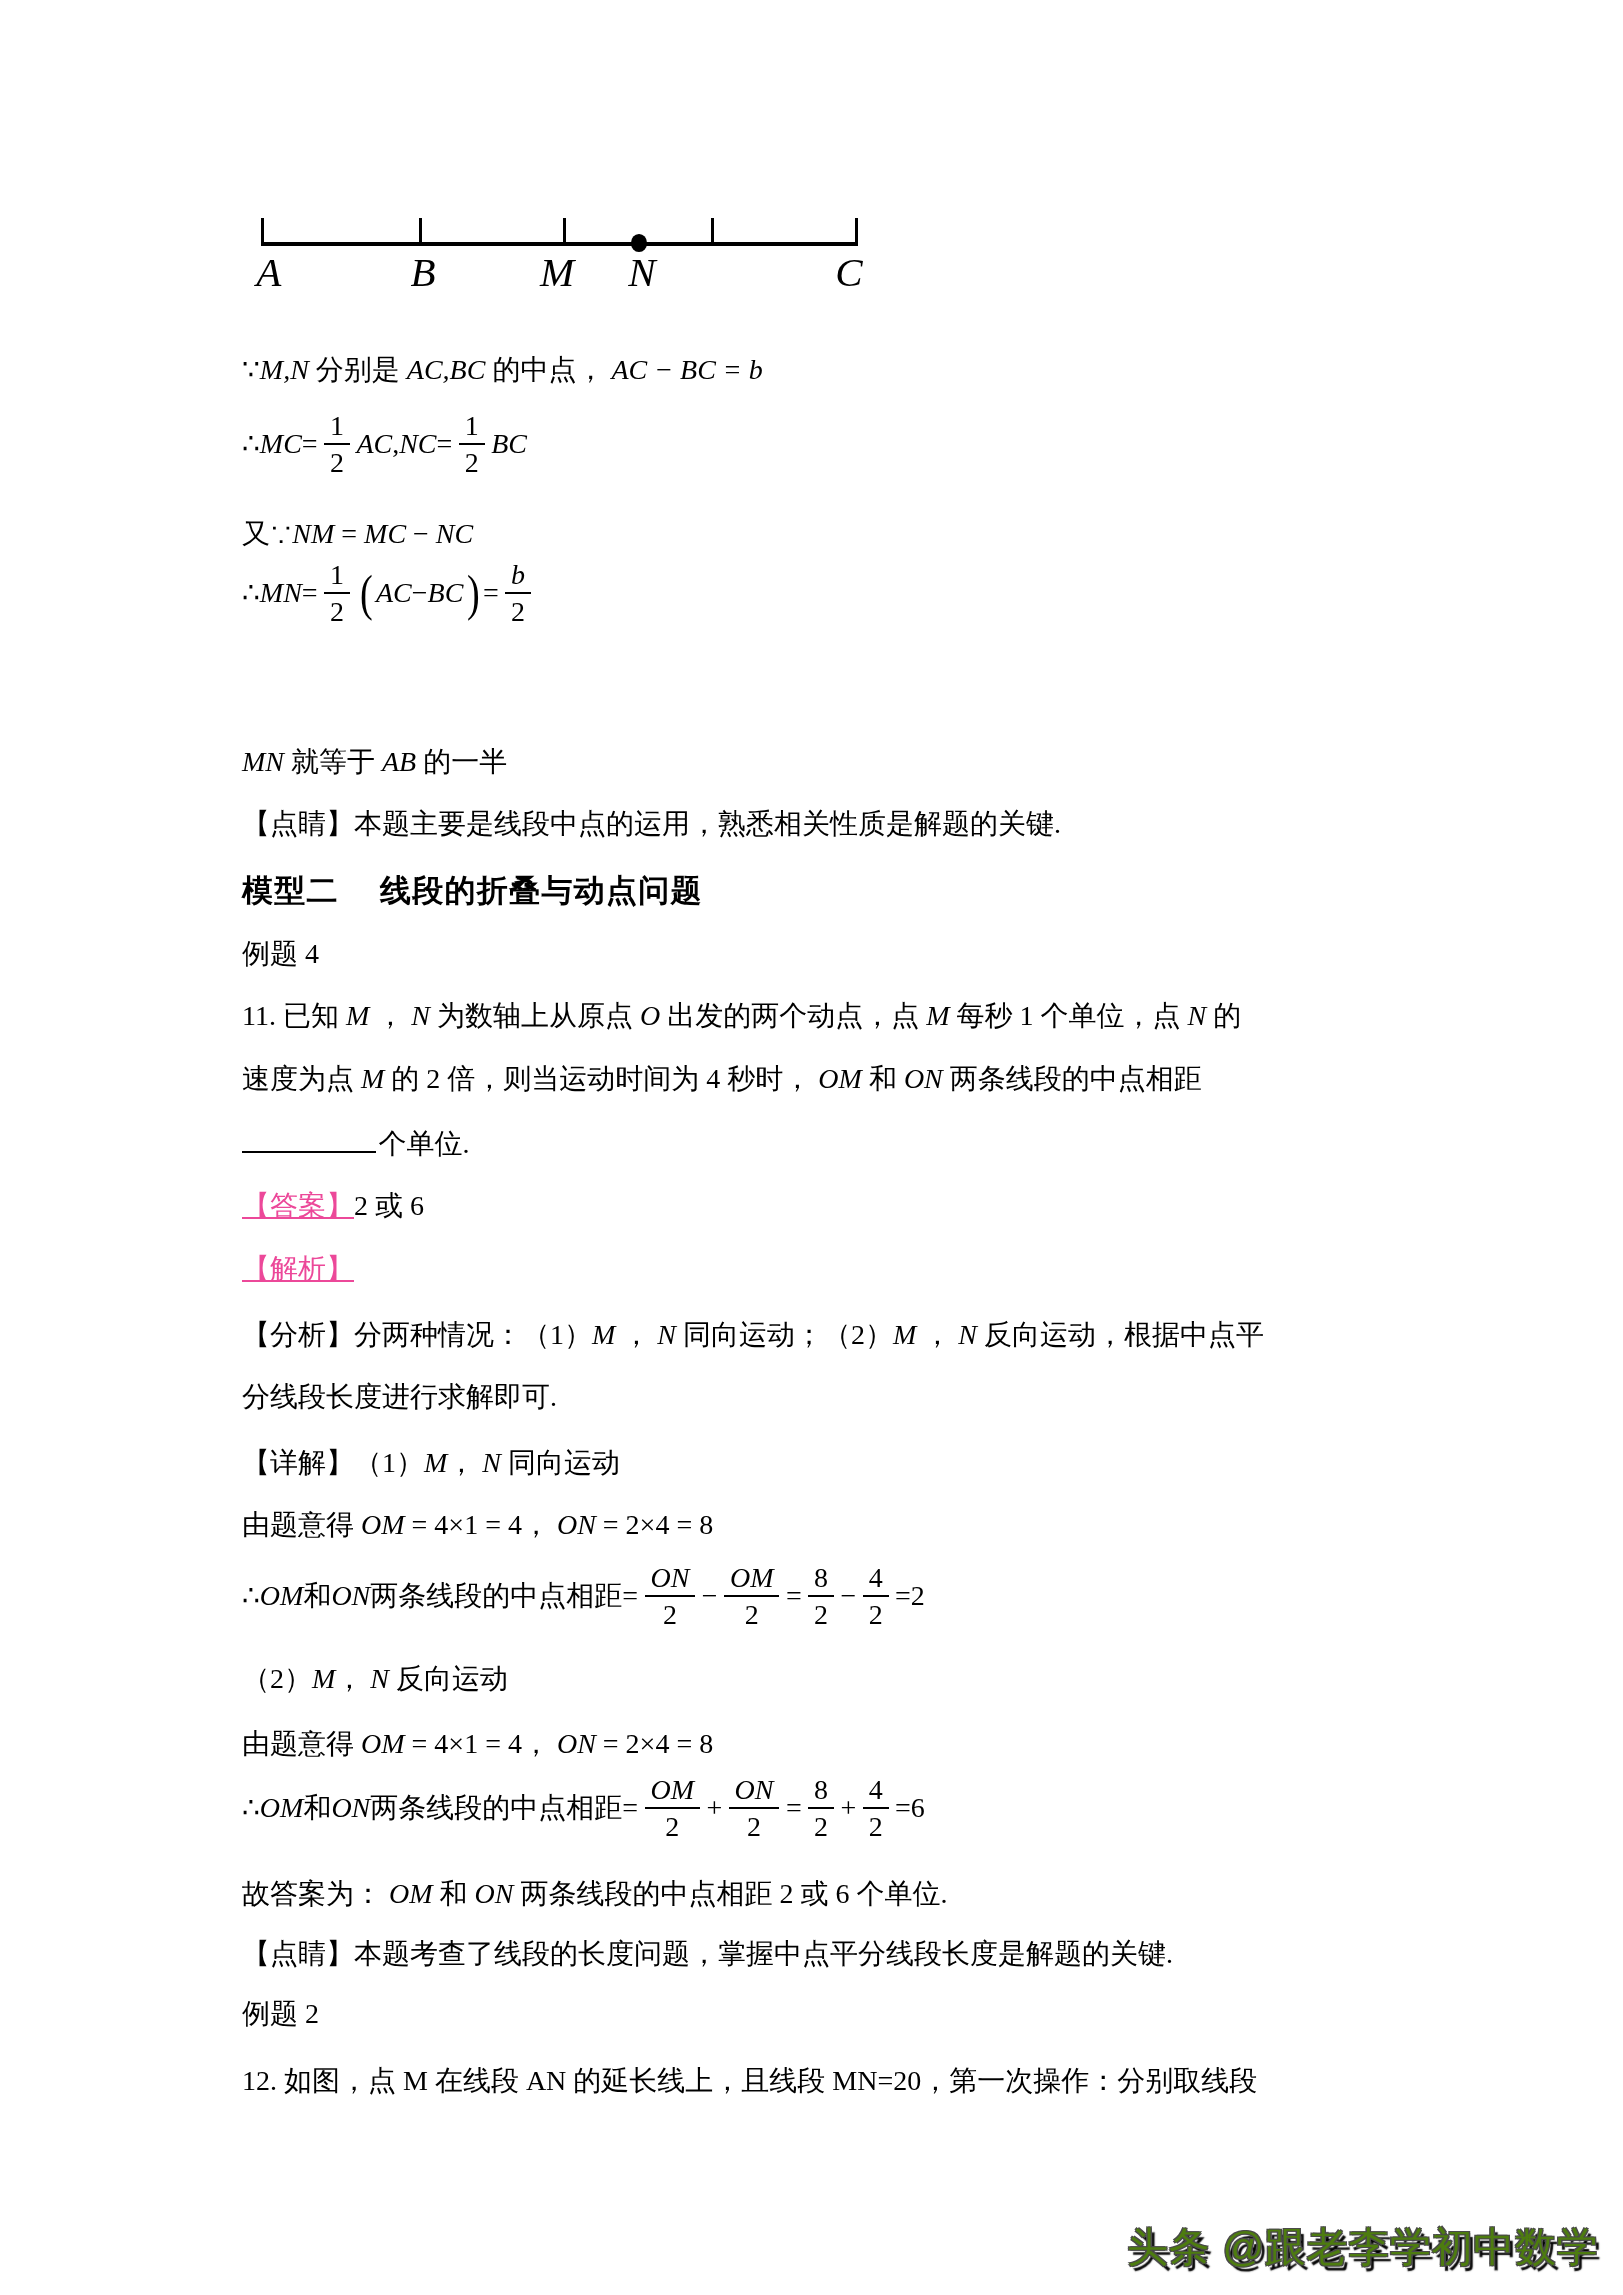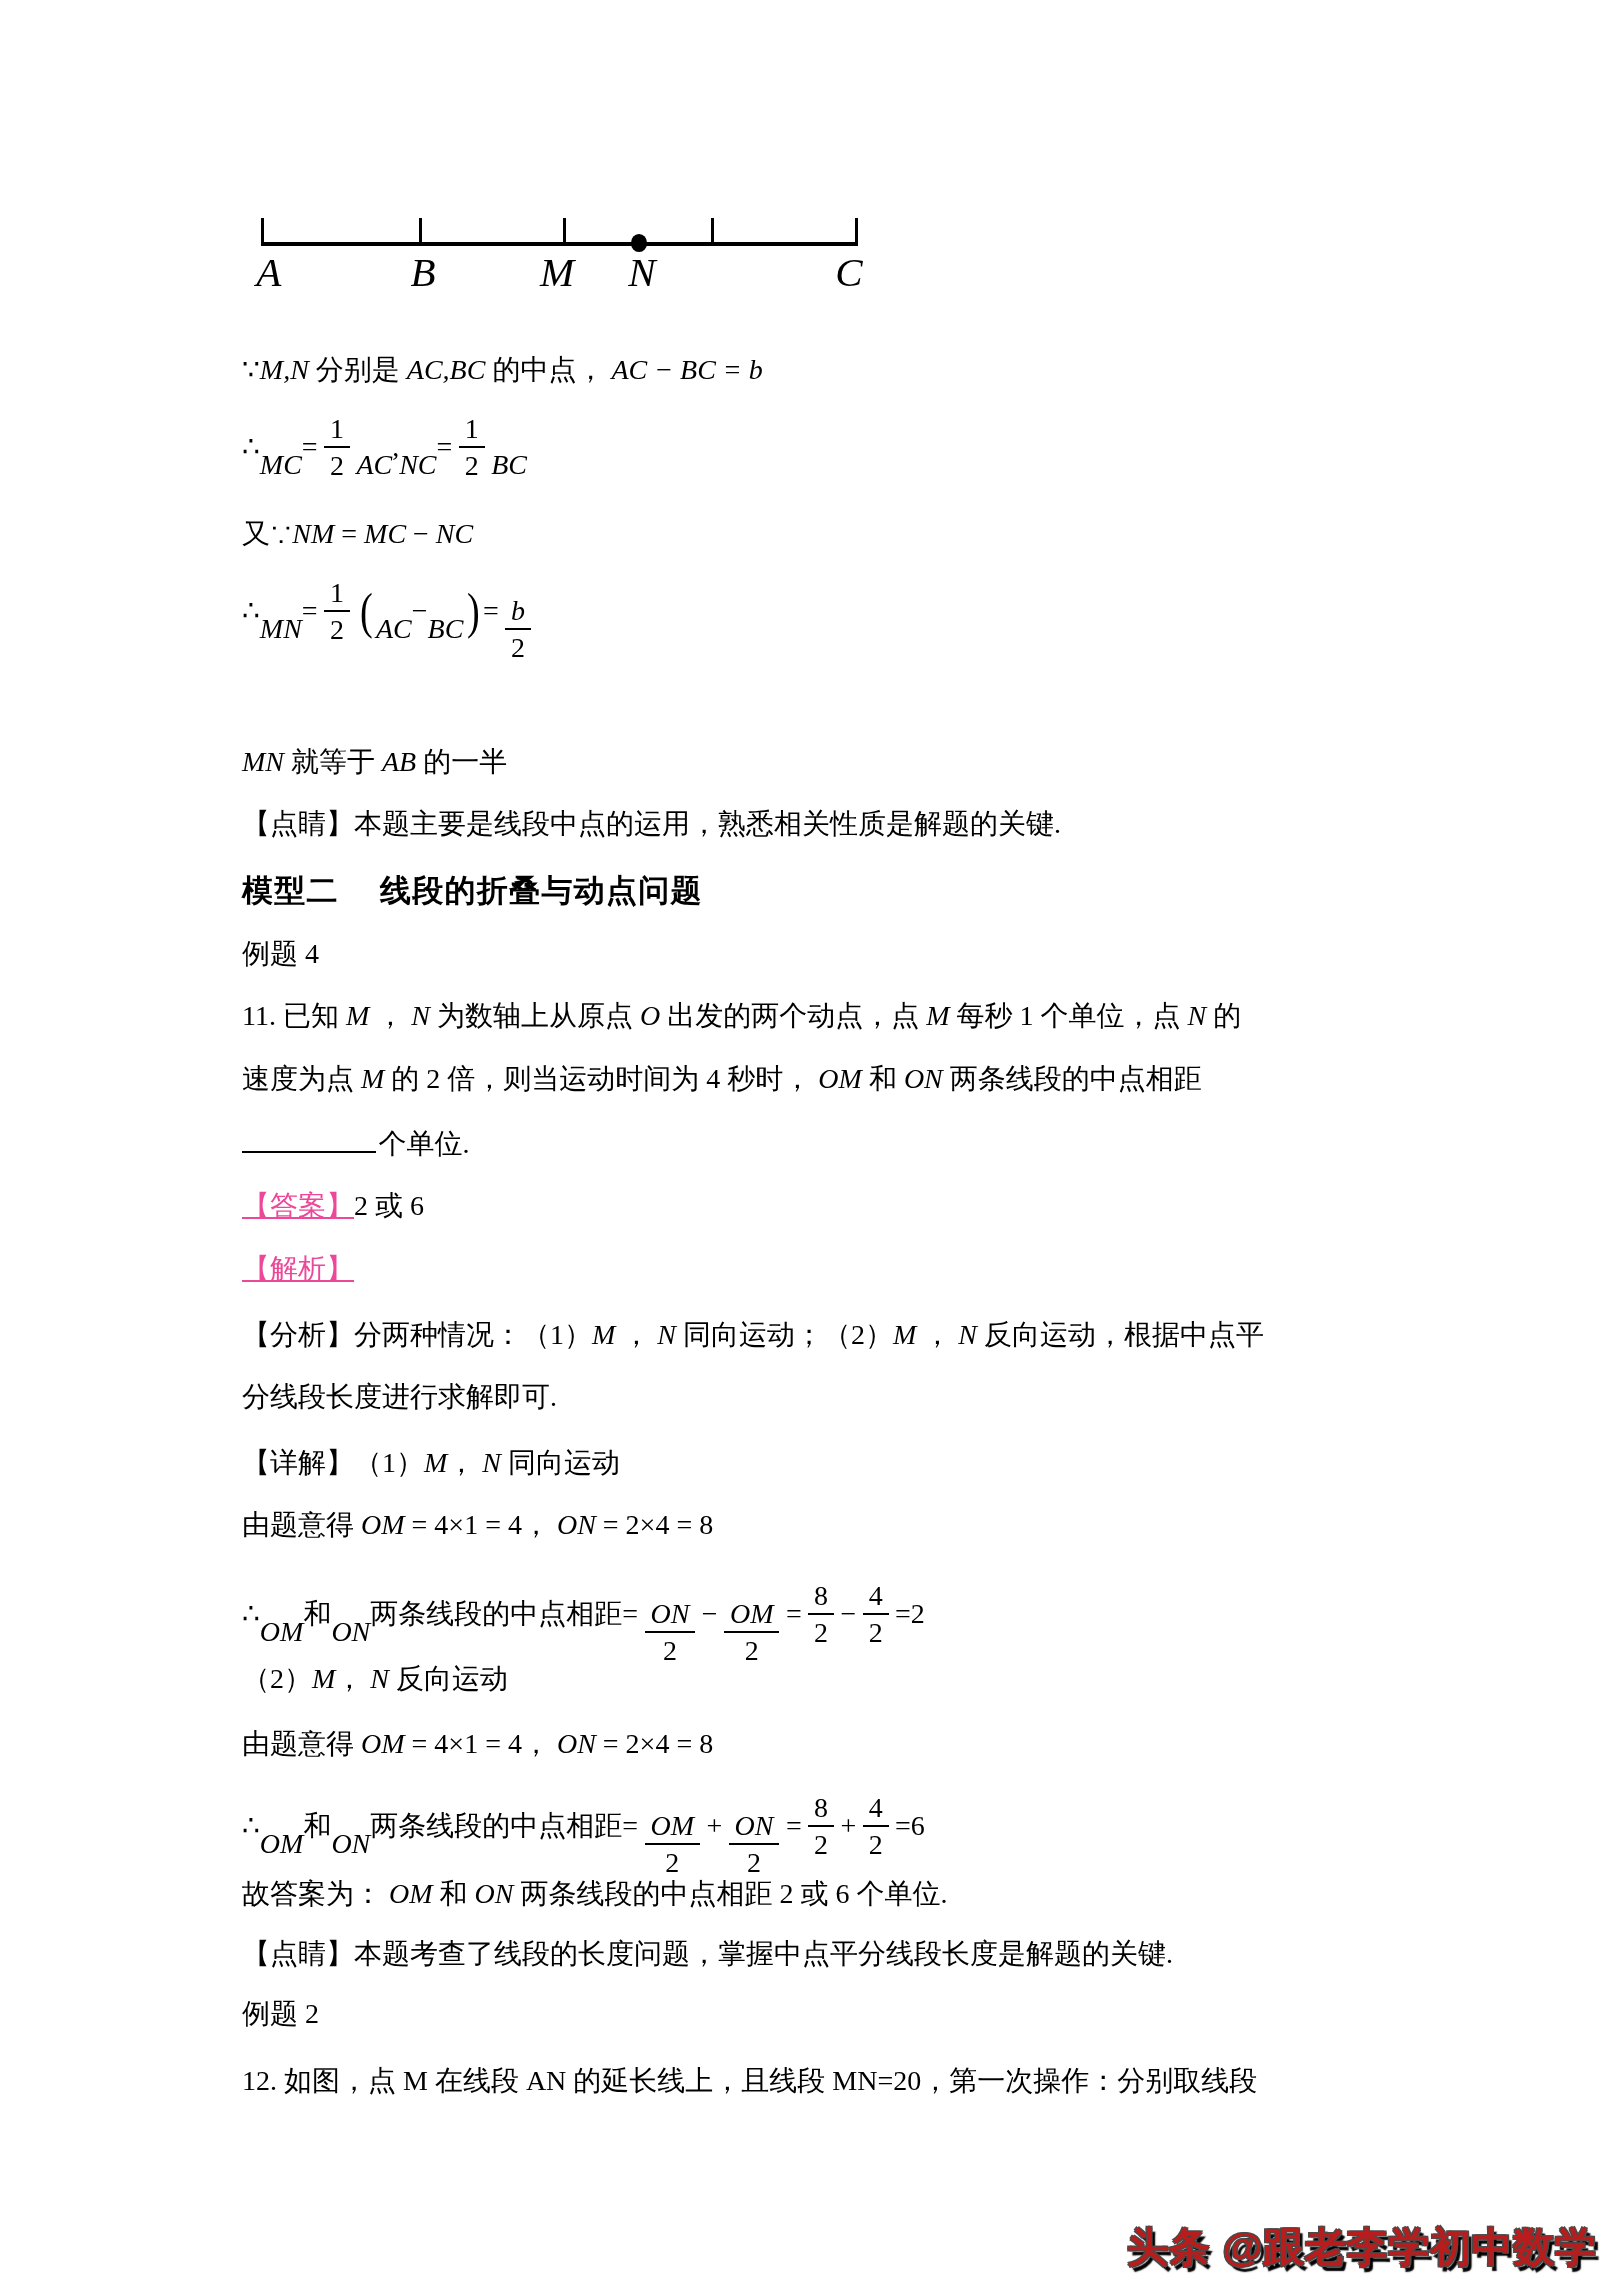--- a/index.html
+++ b/index.html
@@ -11,40 +11,40 @@
     color:#000;
     overflow:hidden;
   }
   .line{
     position:absolute;left:242px;
     font-size:28px;line-height:1.3;
     white-space:nowrap;
     font-family:"Liberation Serif",serif;
   }
   .mid{display:flex;align-items:center;}
-  .it{font-style:italic;margin-top:36px;}
+  .it{font-style:italic;}
   .blue{color:#ec4899;text-decoration:underline;}
   .frac{display:inline-flex;flex-direction:column;align-items:center;margin:0 6.5px;}
   .frac .num{border-bottom:2px solid #000;padding:0 5.9px 2.6px;line-height:1.05;}
   .frac .den{padding-top:2.6px;line-height:1.05;}
   .bigparen{font-size:51px;font-weight:400;line-height:0;transform:scaleX(0.75);display:inline-block;margin:0 1.3px;}
   .heading{font-family:"Liberation Sans",sans-serif;font-weight:bold;font-size:31px;letter-spacing:1.3px;}
   .hgap{display:inline-block;width:41px;}
   .blank{display:inline-block;width:134px;height:30px;border-bottom:2px solid #000;margin-right:2.6px;}
   
   .diagram{position:absolute;left:261px;top:218px;width:597px;height:98px;}
   .dline{position:absolute;left:0;top:23.6px;width:597px;height:4.6px;background:#000;}
   .tick{position:absolute;top:0;width:3.3px;height:28px;background:#000;}
   .ddot{position:absolute;left:370px;top:16.4px;width:15.7px;height:17.7px;border-radius:50%;background:#000;}
   .dlabel{position:absolute;top:30px;font-size:41px;font-style:italic;transform:translateX(-50%);font-family:"Liberation Serif",serif;}
   
   .wm{
     position:absolute;left:1127px;top:2220px;
-    font-family:"Liberation Sans",sans-serif;font-weight:bold;
-    font-size:41px;letter-spacing:0.7px;color:#b91c1c;
+    font-family:"Liberation Sans",sans-serif;font-weight:normal;
+    font-size:41px;letter-spacing:0.7px;color:#4d7c0f;
     text-shadow:-1.3px -1.3px 0 #4a4a4a, 1.3px -1.3px 0 #4a4a4a, -1.3px 1.3px 0 #4a4a4a, 1.3px 1.3px 0 #4a4a4a, 3.9px 5.2px 1.3px #000;
     white-space:nowrap;
   }
 </style>
 </head>
 <body>
 
 <div class="page">
 
   <div class="diagram">

